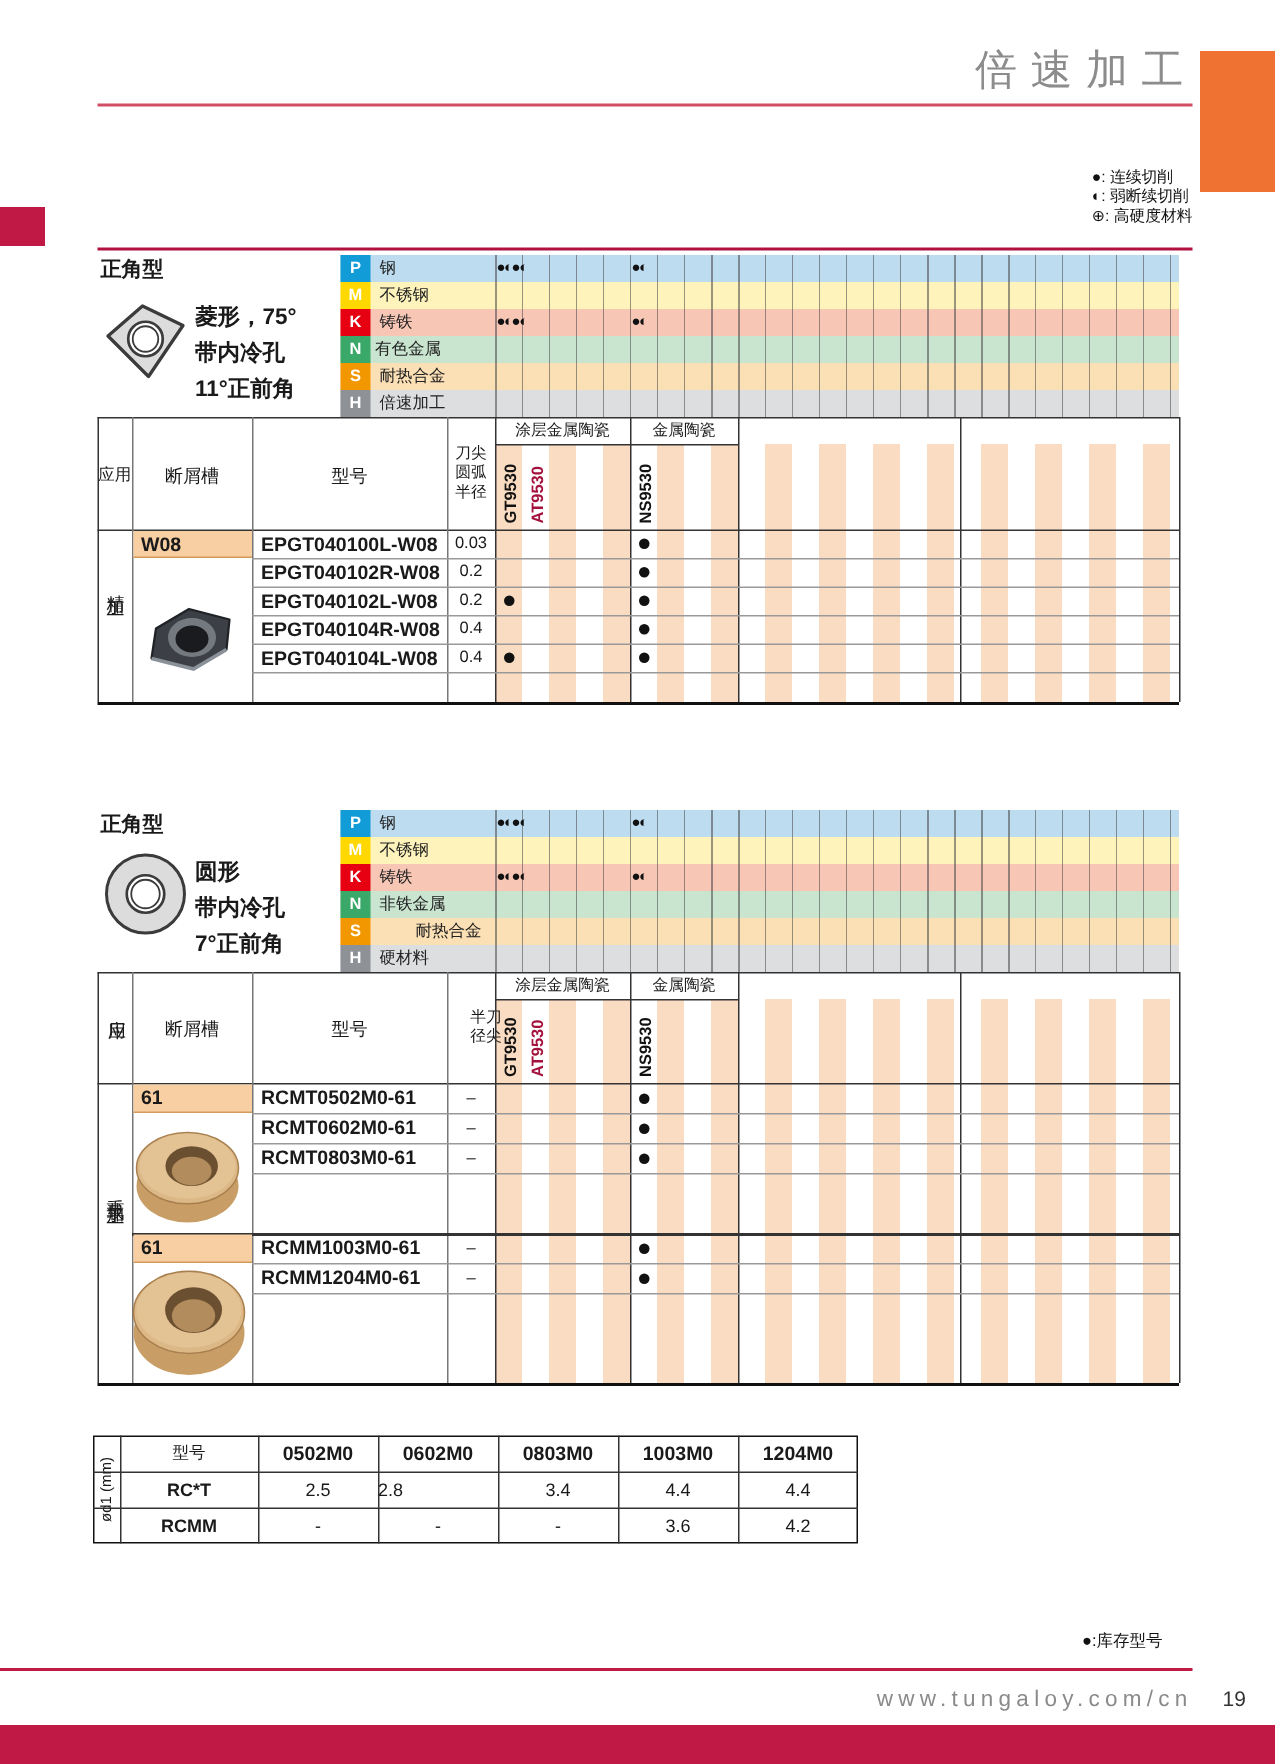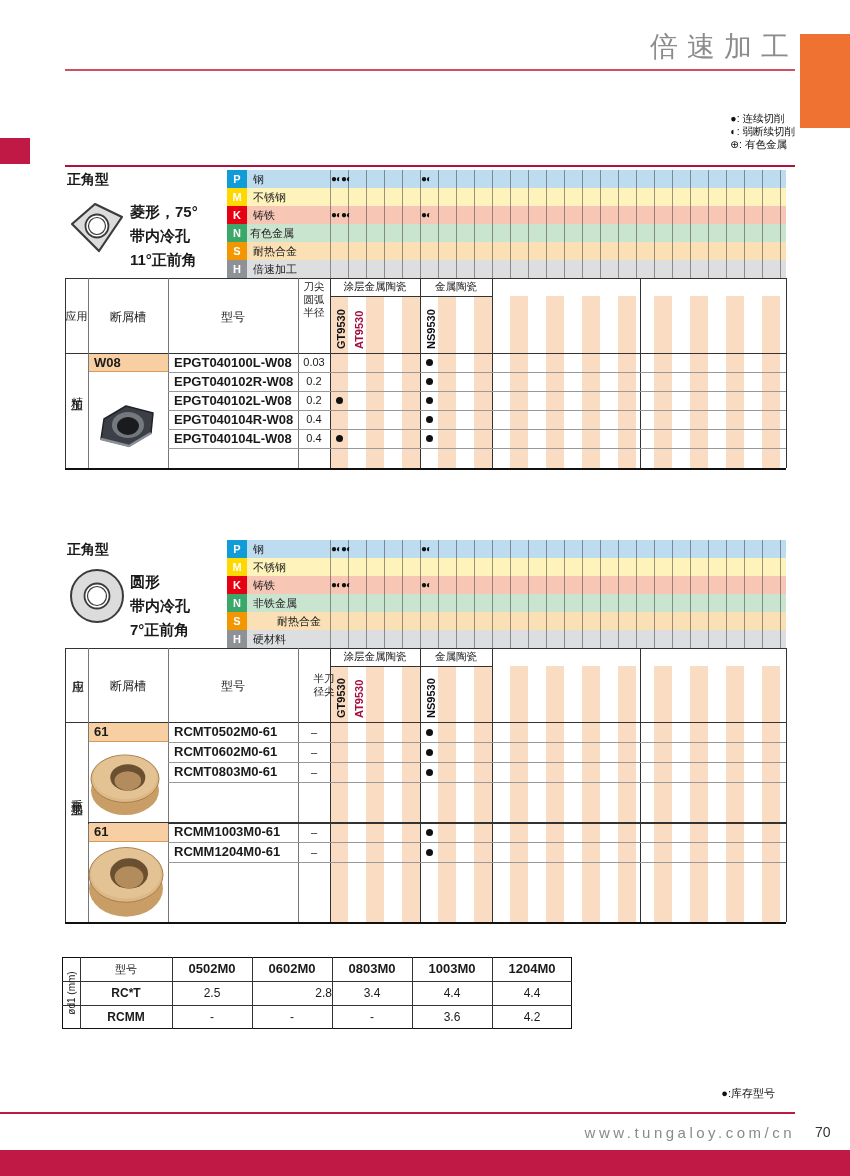--- a/index.html
+++ b/index.html
@@ -14,21 +14,21 @@
 <body>
 
 <div id="page">
 
   <div class="abs" style="top:28px;right:52px;font-size:28px;letter-spacing:9px;color:#8c8c8c;">倍速加工</div>
   <div class="abs" style="left:65px;top:69px;width:730px;height:2px;background:#d14f65;"></div>
   <div class="abs" style="left:800px;top:34px;width:50px;height:94px;background:#ef7233;"></div>
   <div class="abs" id="legend" style="top:112px;right:55px;font-size:10.5px;line-height:13px;text-align:left;color:#111;">
       <div>●: 连续切削</div>
       <div>◐: 弱断续切削</div>
-      <div>⊕: 有色金属</div>
+      <div>⊕: 高硬度材料</div>
     </div>
 
   <div class="abs" style="left:0;top:138px;width:30px;height:26px;background:#c01945;"></div>
   <div class="abs" style="left:65px;top:165px;width:730px;height:2px;background:#b0123f;"></div>
 
   <div id="gen">
       <div class="abs" style="left: 67px; top: 171px; font-size: 14px; font-weight: bold;">正角型</div>
       <div class="abs" style="left: 65px; top: 197px; width: 64px; height: 62px;">
         <svg width="64" height="62" viewBox="0 0 64 62">
           <path d="M7 27 L30 7 L57 20 L34 54 Z" fill="#dcdcdc" stroke="#3b3b3b" stroke-width="2.2" stroke-linejoin="round"></path>
@@ -72,21 +72,21 @@
       <div class="abs" style="left: 330px; top: 296px; width: 456px; height: 172px; background-image: repeating-linear-gradient(90deg, rgb(250, 220, 194) 0px, rgb(250, 220, 194) 18px, rgb(255, 255, 255) 18px, rgb(255, 255, 255) 36px);"></div>
       <div class="abs" style="left: 330px; top: 280px; width: 90px; text-align: center; font-size: 10.5px;">涂层金属陶瓷</div>
       <div class="abs" style="left: 420px; top: 280px; width: 72px; text-align: center; font-size: 10.5px;">金属陶瓷</div>
       <div class="abs" style="left: 330px; top: 296px; width: 162px; height: 1px; background: rgb(51, 51, 51);"></div>
       <div class="abs rot" style="left: 333px; top: 349px; width: 55px; height: 16px; font-size: 11px; font-weight: bold; color: rgb(17, 17, 17); line-height: 16px;">GT9530</div>
       <div class="abs rot" style="left: 351px; top: 349px; width: 55px; height: 16px; font-size: 11px; font-weight: bold; color: rgb(163, 17, 60); line-height: 16px;">AT9530</div>
       <div class="abs rot" style="left: 423px; top: 349px; width: 55px; height: 16px; font-size: 11px; font-weight: bold; color: rgb(17, 17, 17); line-height: 16px;">NS9530</div>
       <div class="abs" style="left: 65px; top: 308.5px; width: 23px; text-align: center; font-size: 11px;">应用</div>
       <div class="abs" style="left: 88px; top: 308.5px; width: 80px; text-align: center; font-size: 12px;">断屑槽</div>
       <div class="abs" style="left: 168px; top: 308.5px; width: 130px; text-align: center; font-size: 12px;">型号</div>
-      <div class="abs" style="left: 298px; top: 280px; width: 32px; text-align: center; font-size: 10.5px; line-height: 13px;">
+      <div class="abs" style="left: 298px; top: 296px; width: 32px; text-align: center; font-size: 10.5px; line-height: 13px;">
         <div>刀尖</div>
         <div>圆弧</div>
         <div>半径</div>
       </div>
       <div class="abs" style="left: 65px; top: 278px; width: 721px; height: 1px; background: rgb(51, 51, 51);"></div>
       <div class="abs" style="left: 65px; top: 353px; width: 721px; height: 1px; background: rgb(51, 51, 51);"></div>
       <div class="abs" style="left: 65px; top: 468px; width: 721px; height: 2px; background: rgb(17, 17, 17);"></div>
       <div class="abs" style="left: 65px; top: 278px; width: 1px; height: 190px; background: rgb(51, 51, 51);"></div>
       <div class="abs" style="left: 786px; top: 278px; width: 1px; height: 190px; background: rgb(51, 51, 51);"></div>
       <div class="abs" style="left: 88px; top: 278px; width: 1px; height: 190px; background: rgb(119, 119, 119);"></div>
@@ -251,32 +251,32 @@
       <div class="abs" style="left: 62px; top: 1005px; width: 510px; height: 1px; background: rgb(51, 51, 51);"></div>
       <div class="abs rot" style="left: 65px; top: 1025px; width: 64px; height: 14px; font-size: 10px; text-align: center; line-height: 14px;">ød1 (mm)</div>
       <div class="abs" style="left: 80px; top: 957px; width: 92px; height: 24px; line-height: 24px; text-align: center; font-size: 11px; font-weight: normal;">型号</div>
       <div class="abs" style="left: 172px; top: 957px; width: 80px; height: 24px; line-height: 24px; text-align: center; font-size: 13px; font-weight: bold;">0502M0</div>
       <div class="abs" style="left: 252px; top: 957px; width: 80px; height: 24px; line-height: 24px; text-align: center; font-size: 13px; font-weight: bold;">0602M0</div>
       <div class="abs" style="left: 332px; top: 957px; width: 80px; height: 24px; line-height: 24px; text-align: center; font-size: 13px; font-weight: bold;">0803M0</div>
       <div class="abs" style="left: 412px; top: 957px; width: 80px; height: 24px; line-height: 24px; text-align: center; font-size: 13px; font-weight: bold;">1003M0</div>
       <div class="abs" style="left: 492px; top: 957px; width: 80px; height: 24px; line-height: 24px; text-align: center; font-size: 13px; font-weight: bold;">1204M0</div>
       <div class="abs" style="left: 80px; top: 981px; width: 92px; height: 24px; line-height: 24px; text-align: center; font-size: 12px; font-weight: bold;">RC*T</div>
       <div class="abs" style="left: 172px; top: 981px; width: 80px; height: 24px; line-height: 24px; text-align: center; font-size: 12px;">2.5</div>
-      <div class="abs" style="left: 252px; top: 981px; width: 80px; height: 24px; line-height: 24px; text-align: right; font-size: 12px;">2.8</div>
+      <div class="abs" style="left: 252px; top: 981px; width: 80px; height: 24px; line-height: 24px; text-align: left; font-size: 12px;">2.8</div>
       <div class="abs" style="left: 332px; top: 981px; width: 80px; height: 24px; line-height: 24px; text-align: center; font-size: 12px;">3.4</div>
       <div class="abs" style="left: 412px; top: 981px; width: 80px; height: 24px; line-height: 24px; text-align: center; font-size: 12px;">4.4</div>
       <div class="abs" style="left: 492px; top: 981px; width: 80px; height: 24px; line-height: 24px; text-align: center; font-size: 12px;">4.4</div>
       <div class="abs" style="left: 80px; top: 1005px; width: 92px; height: 24px; line-height: 24px; text-align: center; font-size: 12px; font-weight: bold;">RCMM</div>
       <div class="abs" style="left: 172px; top: 1005px; width: 80px; height: 24px; line-height: 24px; text-align: center; font-size: 12px;">-</div>
       <div class="abs" style="left: 252px; top: 1005px; width: 80px; height: 24px; line-height: 24px; text-align: center; font-size: 12px;">-</div>
       <div class="abs" style="left: 332px; top: 1005px; width: 80px; height: 24px; line-height: 24px; text-align: center; font-size: 12px;">-</div>
       <div class="abs" style="left: 412px; top: 1005px; width: 80px; height: 24px; line-height: 24px; text-align: center; font-size: 12px;">3.6</div>
       <div class="abs" style="left: 492px; top: 1005px; width: 80px; height: 24px; line-height: 24px; text-align: center; font-size: 12px;">4.2</div>
     </div>
 
   <div class="abs" style="top:1086px;right:75px;font-size:11px;color:#111;">
     <span>●</span><span>:库存型号</span>
   </div>
   <div class="abs" style="left:0;top:1112px;width:795px;height:2px;background:#c01945;"></div>
   <div class="abs" style="top:1124px;right:55px;font-size:15px;letter-spacing:3.5px;color:#8a8a8a;">www.tungaloy.com/cn</div>
-  <div class="abs" style="top:1124px;left:815px;font-size:14px;color:#333;">70</div>
+  <div class="abs" style="top:1124px;left:815px;font-size:14px;color:#333;">19</div>
   <div class="abs" style="left:0;top:1150px;width:850px;height:26px;background:#c01945;"></div>
 </div>
 
 </body></html>

